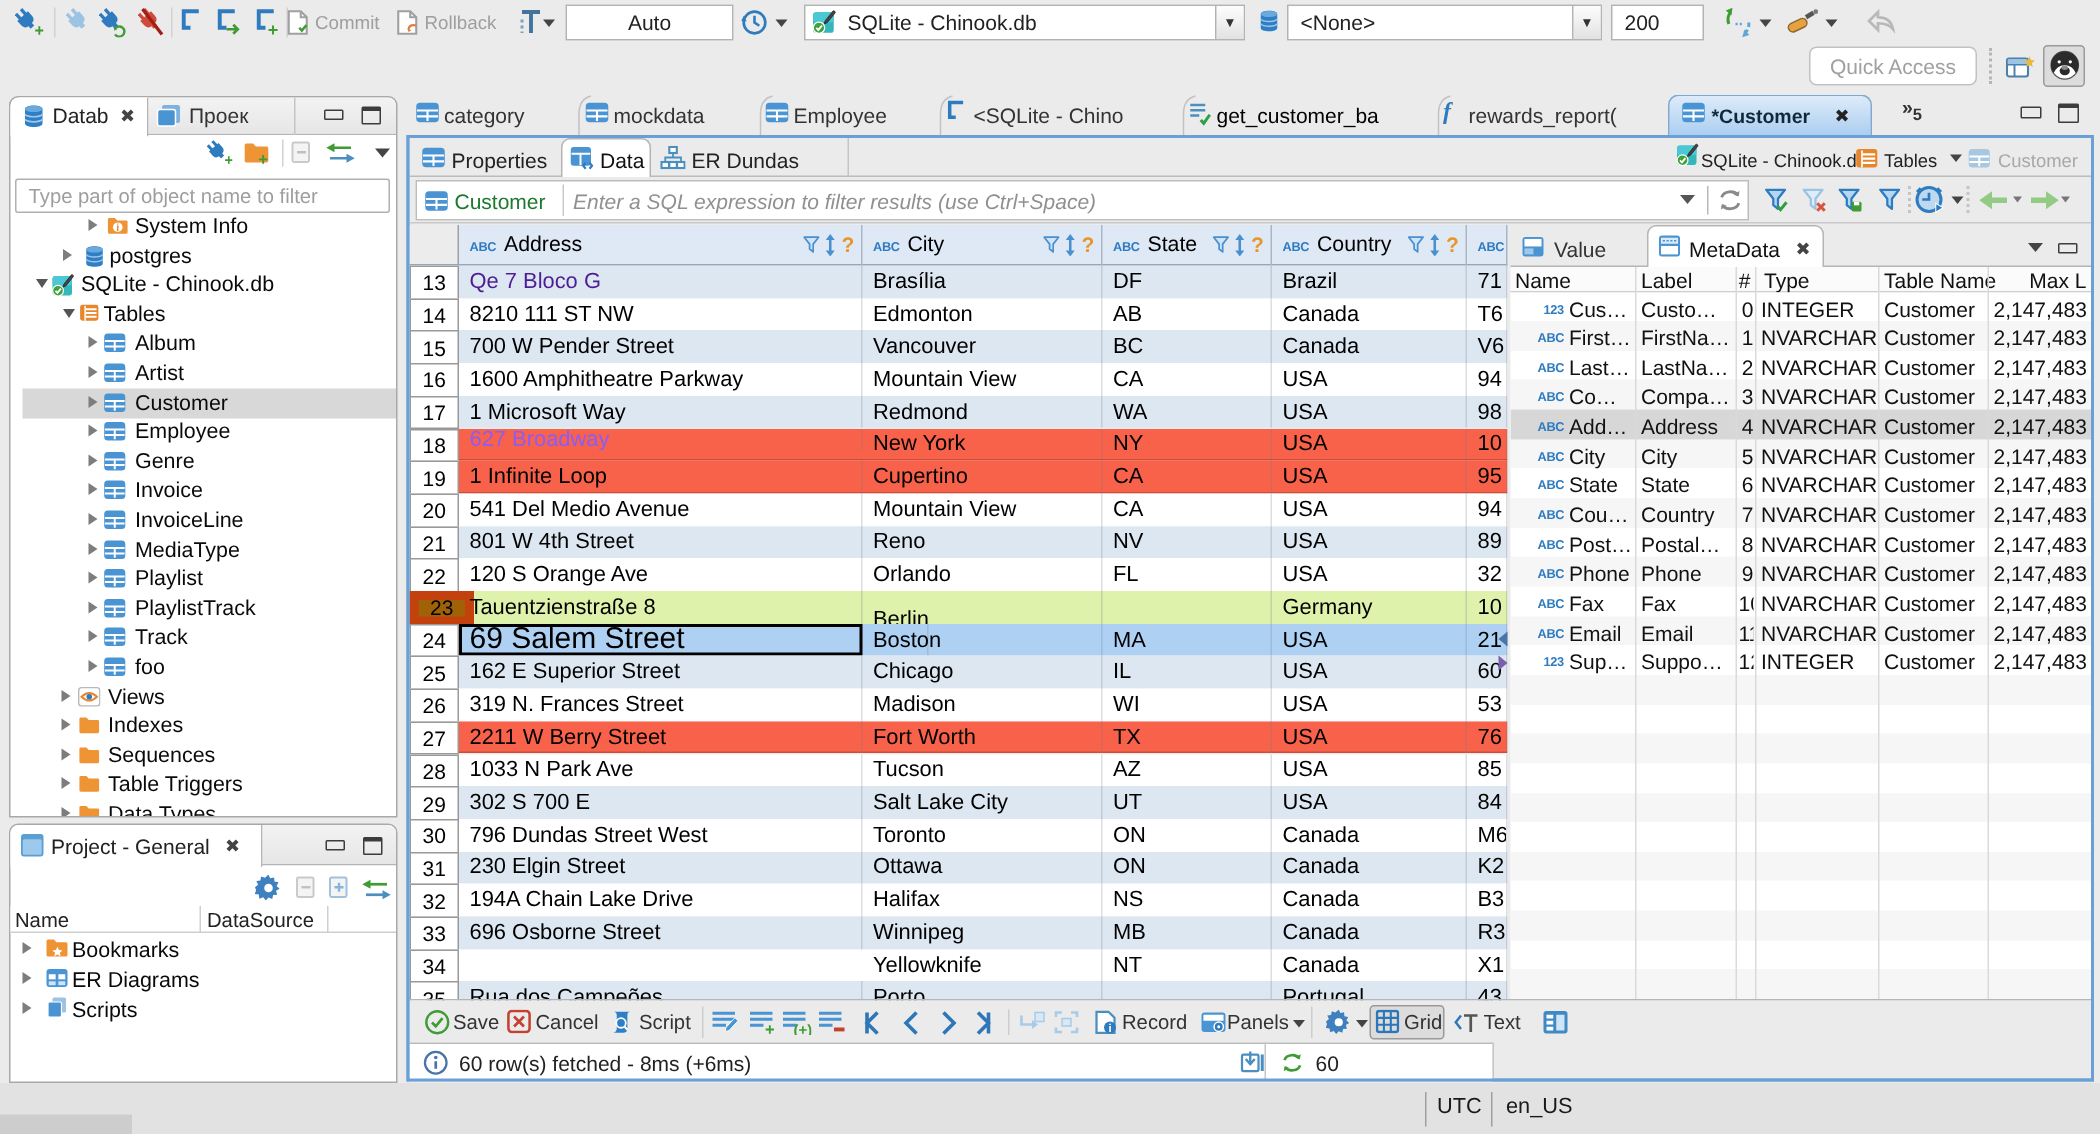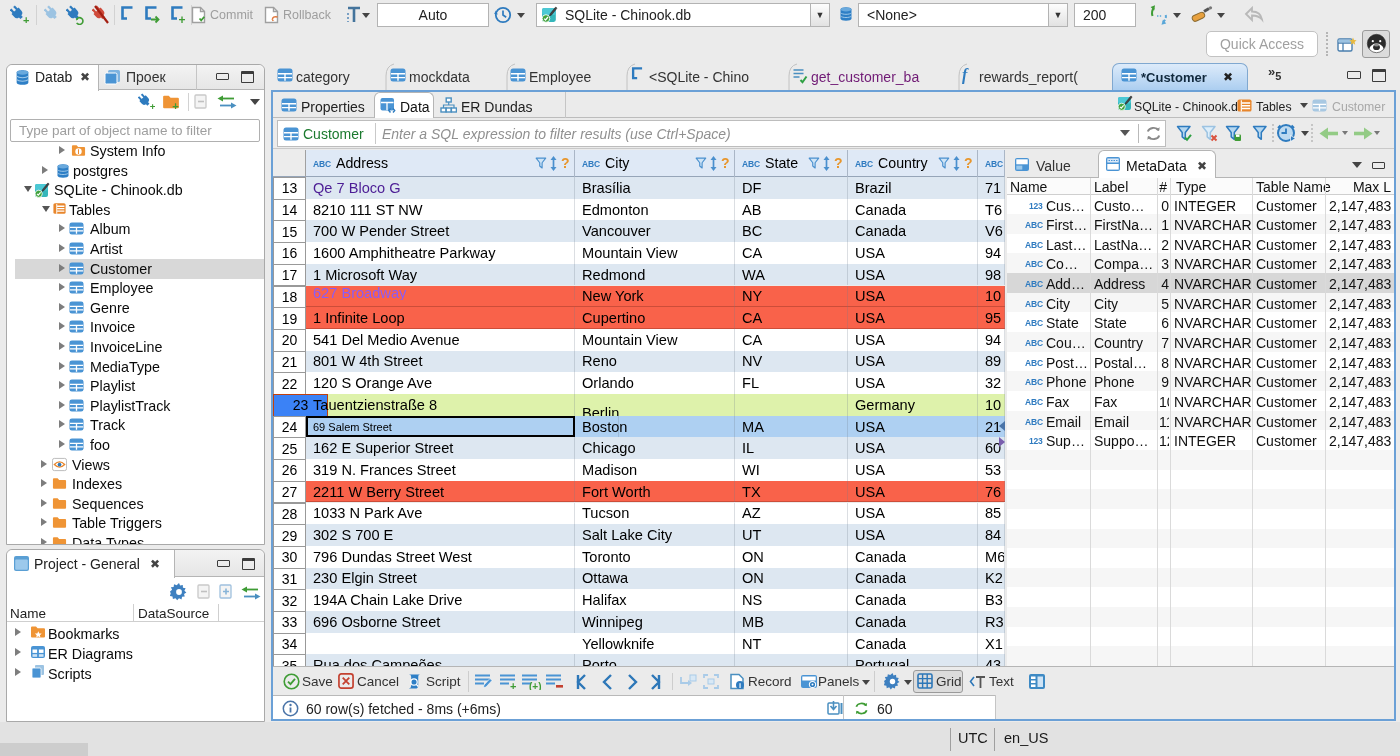--- a/index.html
+++ b/index.html
@@ -387,21 +387,21 @@
   </svg>
 <div class="a" style="left:529px;top:69px;font-size:14px;color:#333;white-space:nowrap">Employee</div>
 <svg style="position:absolute;left:630px;top:66px" width="17" height="18" viewBox="0 0 19 20">
     <path d="M13.5 2.5H3.5V13.5H8" stroke="#2e7bbf" stroke-width="2.6" fill="none"></path>
   </svg>
 <div class="a" style="left:649px;top:69px;font-size:14px;color:#333;white-space:nowrap">&lt;SQLite - Chino</div>
 <svg style="position:absolute;left:792px;top:67px" width="17" height="17" viewBox="0 0 17 17">
     <path d="M1.5 3h10M1.5 6.5h10M1.5 10h6" stroke="#4a8fc0" stroke-width="1.7"></path>
     <path d="M8.5 13 10.5 15.2 14.5 9.5" stroke="#2ea043" stroke-width="2" fill="none"></path>
   </svg>
-<div class="a" style="left:811px;top:69px;font-size:14px;color:#701a75;white-space:nowrap">get_customer_ba</div>
+<div class="a" style="left:811px;top:69px;font-size:14px;color:#000000;white-space:nowrap">get_customer_ba</div>
 <div class="a" style="left:962px;top:66px;font-size:16px;font-style:italic;font-weight:bold;color:#2e7bbf;font-family:'Liberation Serif',serif">f</div>
 <div class="a" style="left:979px;top:69px;font-size:14px;color:#333;white-space:nowrap">rewards_report(</div>
 <svg style="position:absolute;left:383px;top:63px" width="12" height="27" viewBox="0 0 12 27">
     <path d="M11 1 Q3 3 3 13 L3 27" stroke="#c2c2c2" fill="none"></path>
   </svg>
 <svg style="position:absolute;left:504px;top:63px" width="12" height="27" viewBox="0 0 12 27">
     <path d="M11 1 Q3 3 3 13 L3 27" stroke="#c2c2c2" fill="none"></path>
   </svg>
 <svg style="position:absolute;left:624px;top:63px" width="12" height="27" viewBox="0 0 12 27">
     <path d="M11 1 Q3 3 3 13 L3 27" stroke="#c2c2c2" fill="none"></path>
@@ -633,29 +633,29 @@
 <div class="a" style="left:575px;top:173.6px;width:130px;height:21.7px;border-right:1px solid rgba(110,125,140,.25);padding-left:7px;display:flex;align-items:center;font-size:14.6px;color:#000;white-space:nowrap;overflow:hidden">USA</div>
 <div class="a" style="left:705px;top:173.6px;width:27px;height:21.7px;border-right:1px solid rgba(110,125,140,.25);padding-left:7px;display:flex;align-items:center;font-size:14.6px;color:#000;white-space:nowrap;overflow:hidden">89</div>
 <div class="a" style="left:33px;top:195.29999999999998px;width:699px;height:21.7px;background:#ffffff;"></div>
 <div class="a" style="left:0;top:195.29999999999998px;width:33px;height:22.7px;background:#fff;border:1px solid #999;display:flex;align-items:center;justify-content:center;font-size:14px;color:#000">22</div>
 <div class="a" style="left:33px;top:195.29999999999998px;width:269px;height:21.7px;border-right:1px solid rgba(110,125,140,.25);padding-left:7px;display:flex;align-items:center;font-size:14.6px;color:#000;white-space:nowrap;overflow:hidden">120 S Orange Ave</div>
 <div class="a" style="left:302px;top:195.29999999999998px;width:160px;height:21.7px;border-right:1px solid rgba(110,125,140,.25);padding-left:7px;display:flex;align-items:center;font-size:14.6px;color:#000;white-space:nowrap;overflow:hidden">Orlando</div>
 <div class="a" style="left:462px;top:195.29999999999998px;width:113px;height:21.7px;border-right:1px solid rgba(110,125,140,.25);padding-left:7px;display:flex;align-items:center;font-size:14.6px;color:#000;white-space:nowrap;overflow:hidden">FL</div>
 <div class="a" style="left:575px;top:195.29999999999998px;width:130px;height:21.7px;border-right:1px solid rgba(110,125,140,.25);padding-left:7px;display:flex;align-items:center;font-size:14.6px;color:#000;white-space:nowrap;overflow:hidden">USA</div>
 <div class="a" style="left:705px;top:195.29999999999998px;width:27px;height:21.7px;border-right:1px solid rgba(110,125,140,.25);padding-left:7px;display:flex;align-items:center;font-size:14.6px;color:#000;white-space:nowrap;overflow:hidden">32</div>
 <div class="a" style="left:33px;top:217.0px;width:699px;height:21.7px;background:#def2ab;"></div>
-<div class="a" style="left:0;top:217.0px;width:55px;height:22.7px;background:#3b82f6;border:1px solid #c2410c;display:flex;align-items:center;justify-content:center;font-size:14px;color:#000">23</div>
+<div class="a" style="left:0;top:217.0px;width:43px;height:22.7px;background:#a16207;border:6px solid #c2410c;display:flex;align-items:center;justify-content:center;font-size:14px;color:#000">23</div>
 <div class="a" style="left:33px;top:217.0px;width:269px;height:21.7px;border-right:1px solid rgba(110,125,140,.25);padding-left:7px;display:flex;align-items:center;font-size:14.6px;color:#000;white-space:nowrap;overflow:hidden">Tauentzienstraße 8</div>
 <div class="a" style="left:302px;top:217.0px;width:160px;height:37px;border-right:1px solid rgba(110,125,140,.25);padding-left:7px;display:flex;align-items:center;font-size:14.6px;color:#000;white-space:nowrap;overflow:hidden">Berlin</div>
 <div class="a" style="left:462px;top:217.0px;width:113px;height:21.7px;border-right:1px solid rgba(110,125,140,.25);padding-left:7px;display:flex;align-items:center;font-size:14.6px;color:#000;white-space:nowrap;overflow:hidden"></div>
 <div class="a" style="left:575px;top:217.0px;width:130px;height:21.7px;border-right:1px solid rgba(110,125,140,.25);padding-left:7px;display:flex;align-items:center;font-size:14.6px;color:#000;white-space:nowrap;overflow:hidden">Germany</div>
 <div class="a" style="left:705px;top:217.0px;width:27px;height:21.7px;border-right:1px solid rgba(110,125,140,.25);padding-left:7px;display:flex;align-items:center;font-size:14.6px;color:#000;white-space:nowrap;overflow:hidden">10</div>
 <div class="a" style="left:33px;top:238.7px;width:699px;height:21.7px;background:#aed0f2;"></div>
 <div class="a" style="left:0;top:238.7px;width:33px;height:22.7px;background:#fff;border:1px solid #999;display:flex;align-items:center;justify-content:center;font-size:14px;color:#000">24</div>
-<div class="a" style="left:33px;top:238.7px;width:313px;height:21.7px;border-right:1px solid rgba(110,125,140,.25);padding-left:7px;display:flex;align-items:center;font-size:11px;color:#000;white-space:nowrap;overflow:hidden">69 Salem Street</div>
+<div class="a" style="left:33px;top:238.7px;width:313px;height:21.7px;border-right:1px solid rgba(110,125,140,.25);padding-left:7px;display:flex;align-items:center;font-size:20px;color:#000;white-space:nowrap;overflow:hidden">69 Salem Street</div>
 <div class="a" style="left:302px;top:238.7px;width:160px;height:21.7px;border-right:1px solid rgba(110,125,140,.25);padding-left:7px;display:flex;align-items:center;font-size:14.6px;color:#000;white-space:nowrap;overflow:hidden">Boston</div>
 <div class="a" style="left:462px;top:238.7px;width:113px;height:21.7px;border-right:1px solid rgba(110,125,140,.25);padding-left:7px;display:flex;align-items:center;font-size:14.6px;color:#000;white-space:nowrap;overflow:hidden">MA</div>
 <div class="a" style="left:575px;top:238.7px;width:130px;height:21.7px;border-right:1px solid rgba(110,125,140,.25);padding-left:7px;display:flex;align-items:center;font-size:14.6px;color:#000;white-space:nowrap;overflow:hidden">USA</div>
 <div class="a" style="left:705px;top:238.7px;width:27px;height:21.7px;border-right:1px solid rgba(110,125,140,.25);padding-left:7px;display:flex;align-items:center;font-size:14.6px;color:#000;white-space:nowrap;overflow:hidden">21</div>
 <div class="a" style="left:33px;top:238.7px;width:269px;height:21.7px;border:2px solid #000"></div>
 <div class="a" style="left:33px;top:260.4px;width:699px;height:21.7px;background:#dde7f1;"></div>
 <div class="a" style="left:0;top:260.4px;width:33px;height:22.7px;background:#fff;border:1px solid #999;display:flex;align-items:center;justify-content:center;font-size:14px;color:#000">25</div>
 <div class="a" style="left:33px;top:260.4px;width:269px;height:21.7px;border-right:1px solid rgba(110,125,140,.25);padding-left:7px;display:flex;align-items:center;font-size:14.6px;color:#000;white-space:nowrap;overflow:hidden">162 E Superior Street</div>
 <div class="a" style="left:302px;top:260.4px;width:160px;height:21.7px;border-right:1px solid rgba(110,125,140,.25);padding-left:7px;display:flex;align-items:center;font-size:14.6px;color:#000;white-space:nowrap;overflow:hidden">Chicago</div>
 <div class="a" style="left:462px;top:260.4px;width:113px;height:21.7px;border-right:1px solid rgba(110,125,140,.25);padding-left:7px;display:flex;align-items:center;font-size:14.6px;color:#000;white-space:nowrap;overflow:hidden">IL</div>

